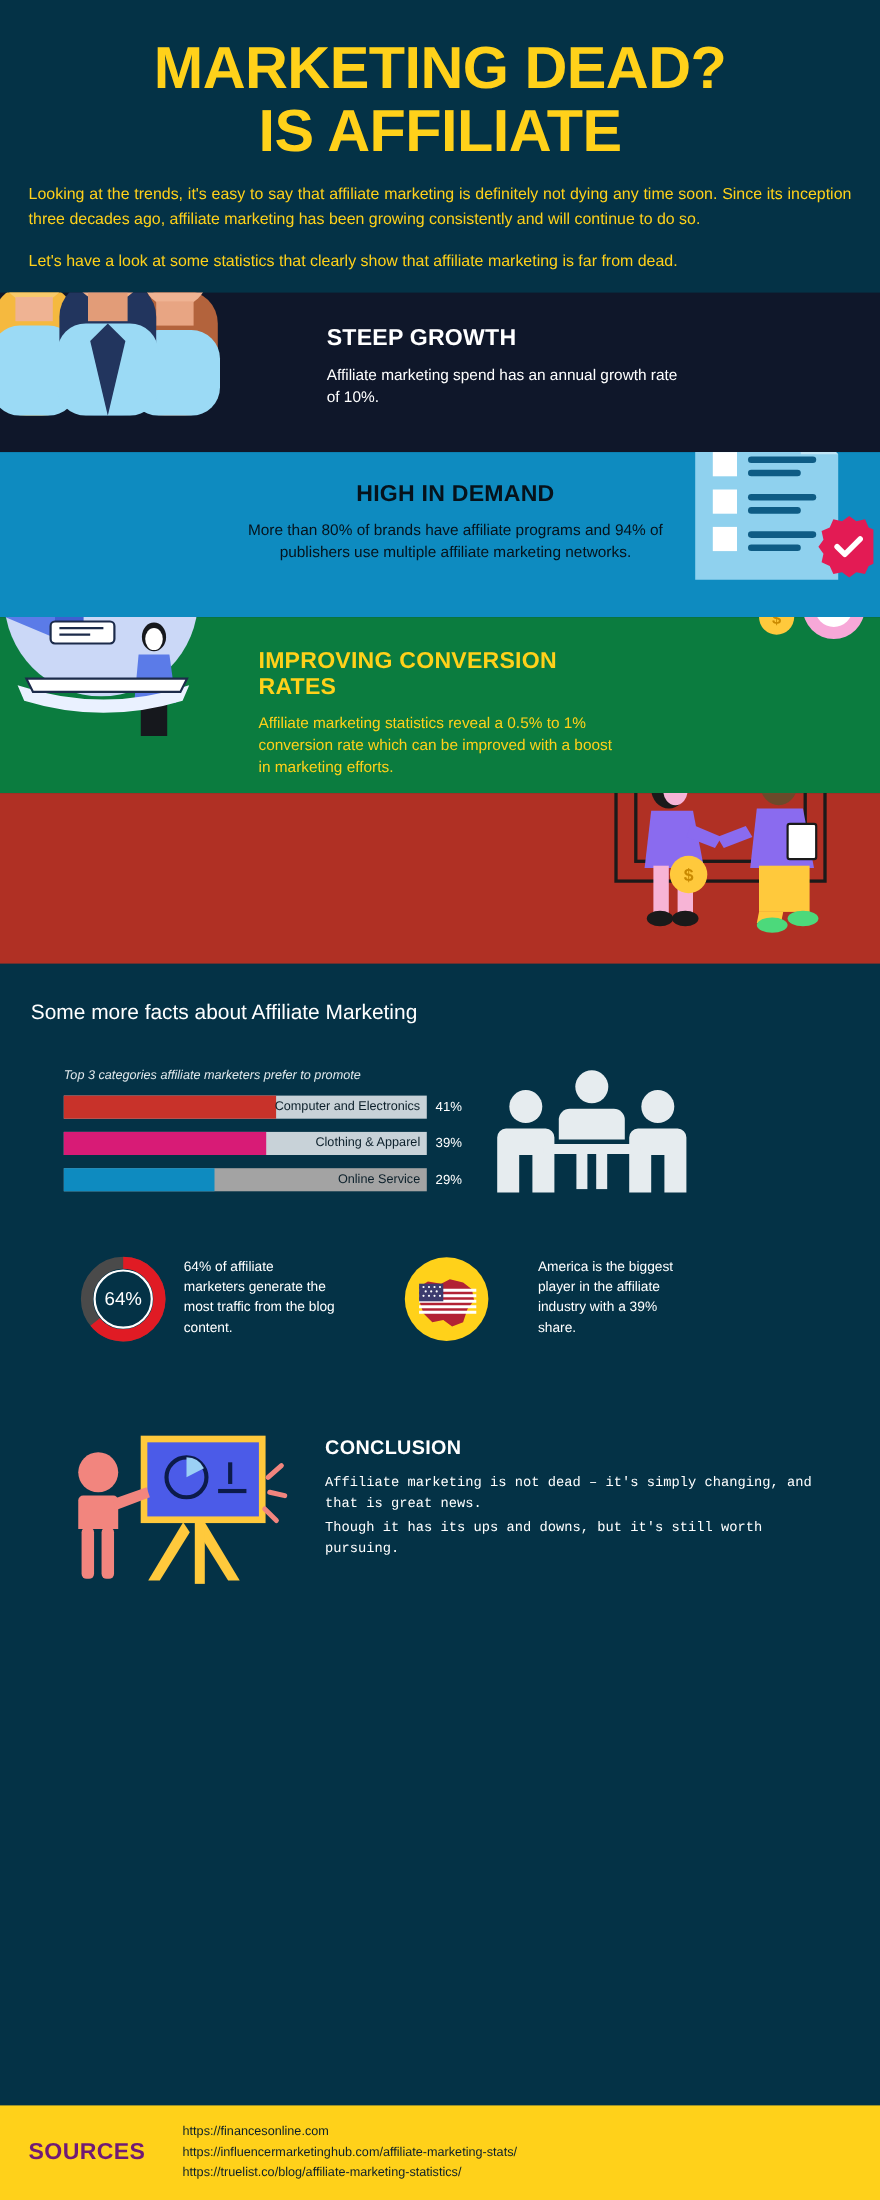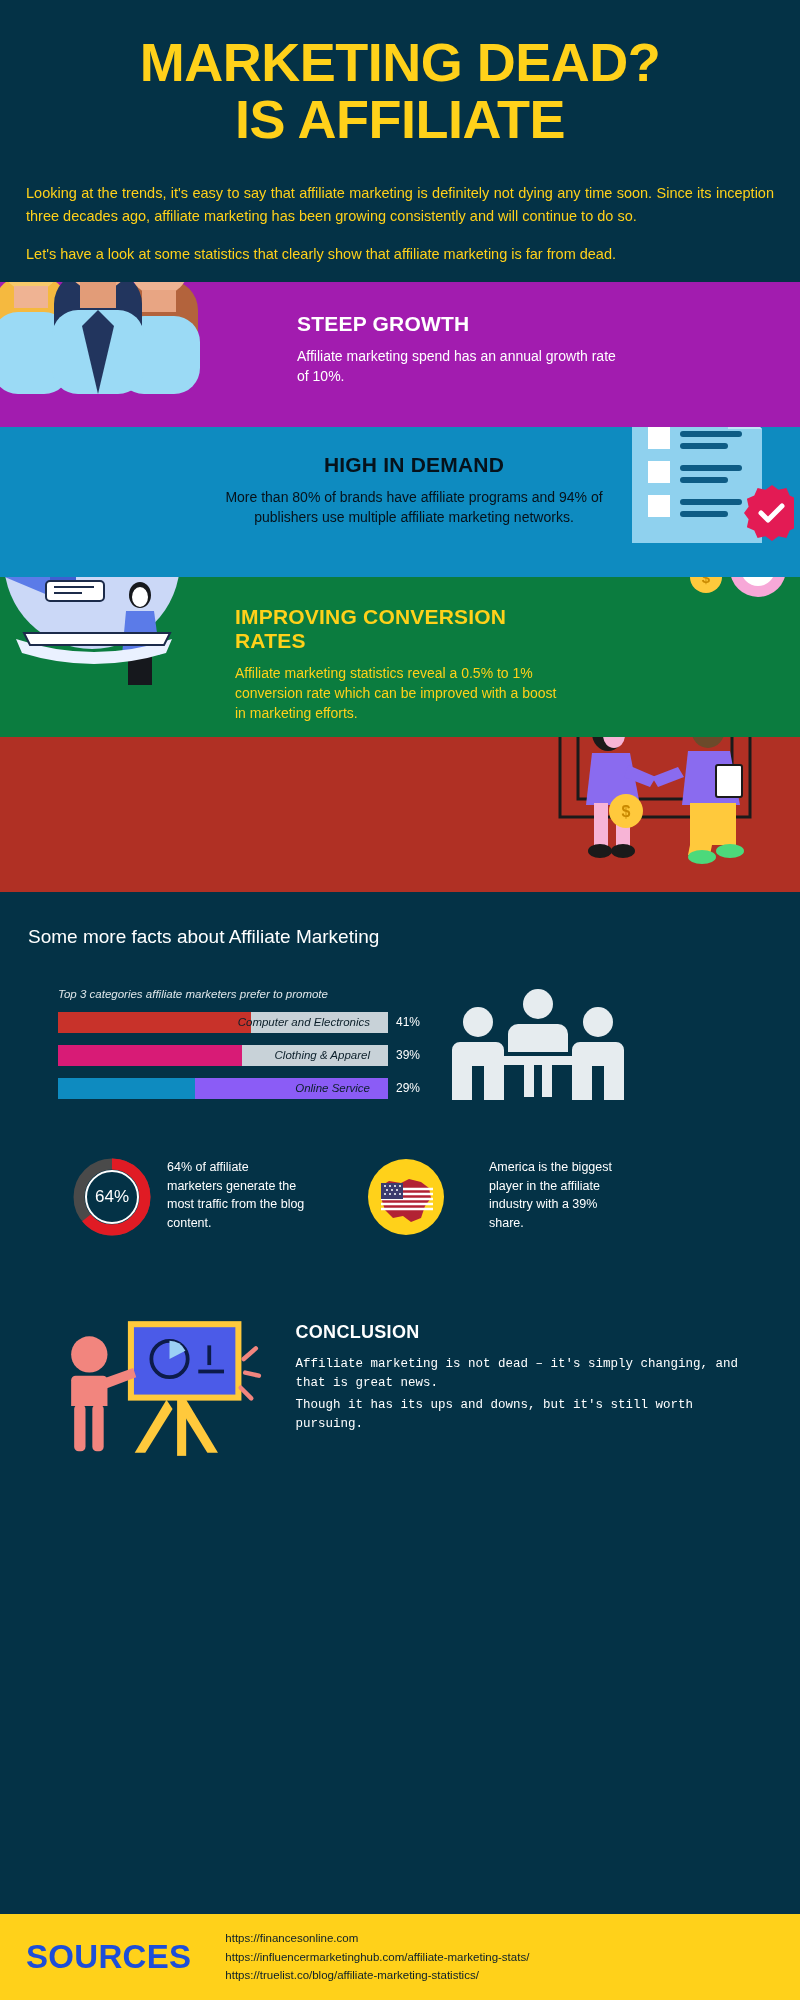--- a/index.html
+++ b/index.html
@@ -10,33 +10,33 @@
     position:relative;
   }
   .page { position:relative; width:800px; height:2000px; background:#043246; }
 
   
   .header { padding:34px 28px 0; }
   .title {
     color:#FFD11A; font-weight:bold; text-align:center;
     font-size:54px; line-height:1.06; letter-spacing:-0.5px;
   }
-  .intro { margin-top:34px; padding:0 26px; }
+  .intro { margin-top:18px; padding:0 26px; }
   .intro p {
     color:#FFD11A; font-size:14.5px; line-height:1.55;
     text-align:justify; margin-bottom:16px;
   }
 
   
   .band { position:relative; overflow:hidden; }
   .band .band-inner { position:relative; z-index:3; }
   .band h2 { font-size:21px; font-weight:bold; letter-spacing:0.2px; }
   .band p { font-size:14px; line-height:1.45; margin-top:10px; }
 
-  .band-growth { background:#a21caf; height:145px; }
+  .band-growth { background:#0f172a; height:145px; }
   .band-growth .band-inner { padding:30px 172px 0 297px; text-align:left; }
   .band-growth h2, .band-growth p { color:#ffffff; }
 
   .band-demand { background:#0E8BC0; height:150px; }
   .band-demand .band-inner { padding:26px 172px 0 200px; text-align:center; }
   .band-demand h2, .band-demand p { color:#06121b; }
 
   .band-conv { background:#0B7C3F; height:160px; }
   .band-conv .band-inner { padding:28px 230px 0 235px; text-align:left; }
   .band-conv h2, .band-conv p { color:#FFD11A; }
@@ -56,21 +56,21 @@
   .chart { width:400px; }
   .chart-caption { color:#dfe7ea; font-size:11.5px; font-style:italic; margin:0 0 12px 30px; }
   .bar-row { display:flex; align-items:center; margin-bottom:12px; }
   .bar-track {
     position:relative; height:21px; width:330px; background:#C8D2D8;
     margin-left:30px; display:flex; align-items:center; justify-content:flex-end;
   }
   .bar-fill { position:absolute; left:0; top:0; bottom:0; }
   .bar-label {
     position:relative; z-index:2; color:#0b1f2a; font-size:11.5px;
-    font-style:italic; padding-right:18px; white-space:nowrap;margin-left:32px;
+    padding-right:6px; white-space:nowrap;margin-left:32px;
   }
   .bar-pct { color:#ffffff; font-size:12px; margin-left:8px; }
 
   .people-svg { margin-left:10px; }
 
   
   .stats-row { display:flex; margin-top:40px; padding-left:45px; }
   .stat { display:flex; align-items:flex-start; }
   .stat-text { color:#ffffff; font-size:12.5px; line-height:1.5; margin-left:16px; max-width:140px; }
   .donut-holder { position:relative; width:78px; height:78px; }
@@ -83,21 +83,21 @@
   .conclusion { display:flex; margin-top:56px; padding:0 28px; align-items:flex-start; }
   .conc-text { margin-left:20px; padding-top:30px; }
   .conc-text h3 { color:#ffffff; font-size:18px; font-weight:bold; letter-spacing:0.3px; }
   .conc-text p { color:#ffffff; font-size:12.5px; line-height:1.5; margin-top:12px;font-family:Liberation Mono, monospace; }
 
   
   .sources {
     position:absolute; left:0; bottom:0; width:800px; height:86px;
     background:#FFD11A; display:flex; align-items:center; padding:0 26px;
   }
-  .sources h4 { font-size:33px; font-weight:bold; color:#1d4ed8; letter-spacing:0.3px; }
+  .sources h4 { font-size:21px; font-weight:bold; color:#701a75; letter-spacing:0.3px; }
   .sources-list { margin-left:34px; }
   .sources-list div { font-size:11.5px; color:#0b1f2a; line-height:1.62; }
 </style>
 </head>
 <body>
 
 <div class="page">
 
   <div class="header">
     <div class="title">
@@ -267,21 +267,21 @@
 
         <div class="bar-row">
           <div class="bar-track" style="background: rgb(200, 210, 216);">
             <div class="bar-fill" style="width: 55.7143%; background: rgb(216, 27, 118);"></div>
             <span class="bar-label">Clothing &amp; Apparel</span>
           </div>
           <span class="bar-pct">39%</span>
         </div>
 
         <div class="bar-row">
-          <div class="bar-track" style="background: #8b5cf6;">
+          <div class="bar-track" style="background: #a3a3a3;">
             <div class="bar-fill" style="width: 41.4286%; background: rgb(14, 139, 192);"></div>
             <span class="bar-label">Online Service</span>
           </div>
           <span class="bar-pct">29%</span>
         </div>
       </div>
 
       <svg class="people-svg" width="200" height="130" viewBox="0 0 200 130">
         <g fill="#E6ECEF">
           <circle cx="100" cy="16" r="15"></circle>

